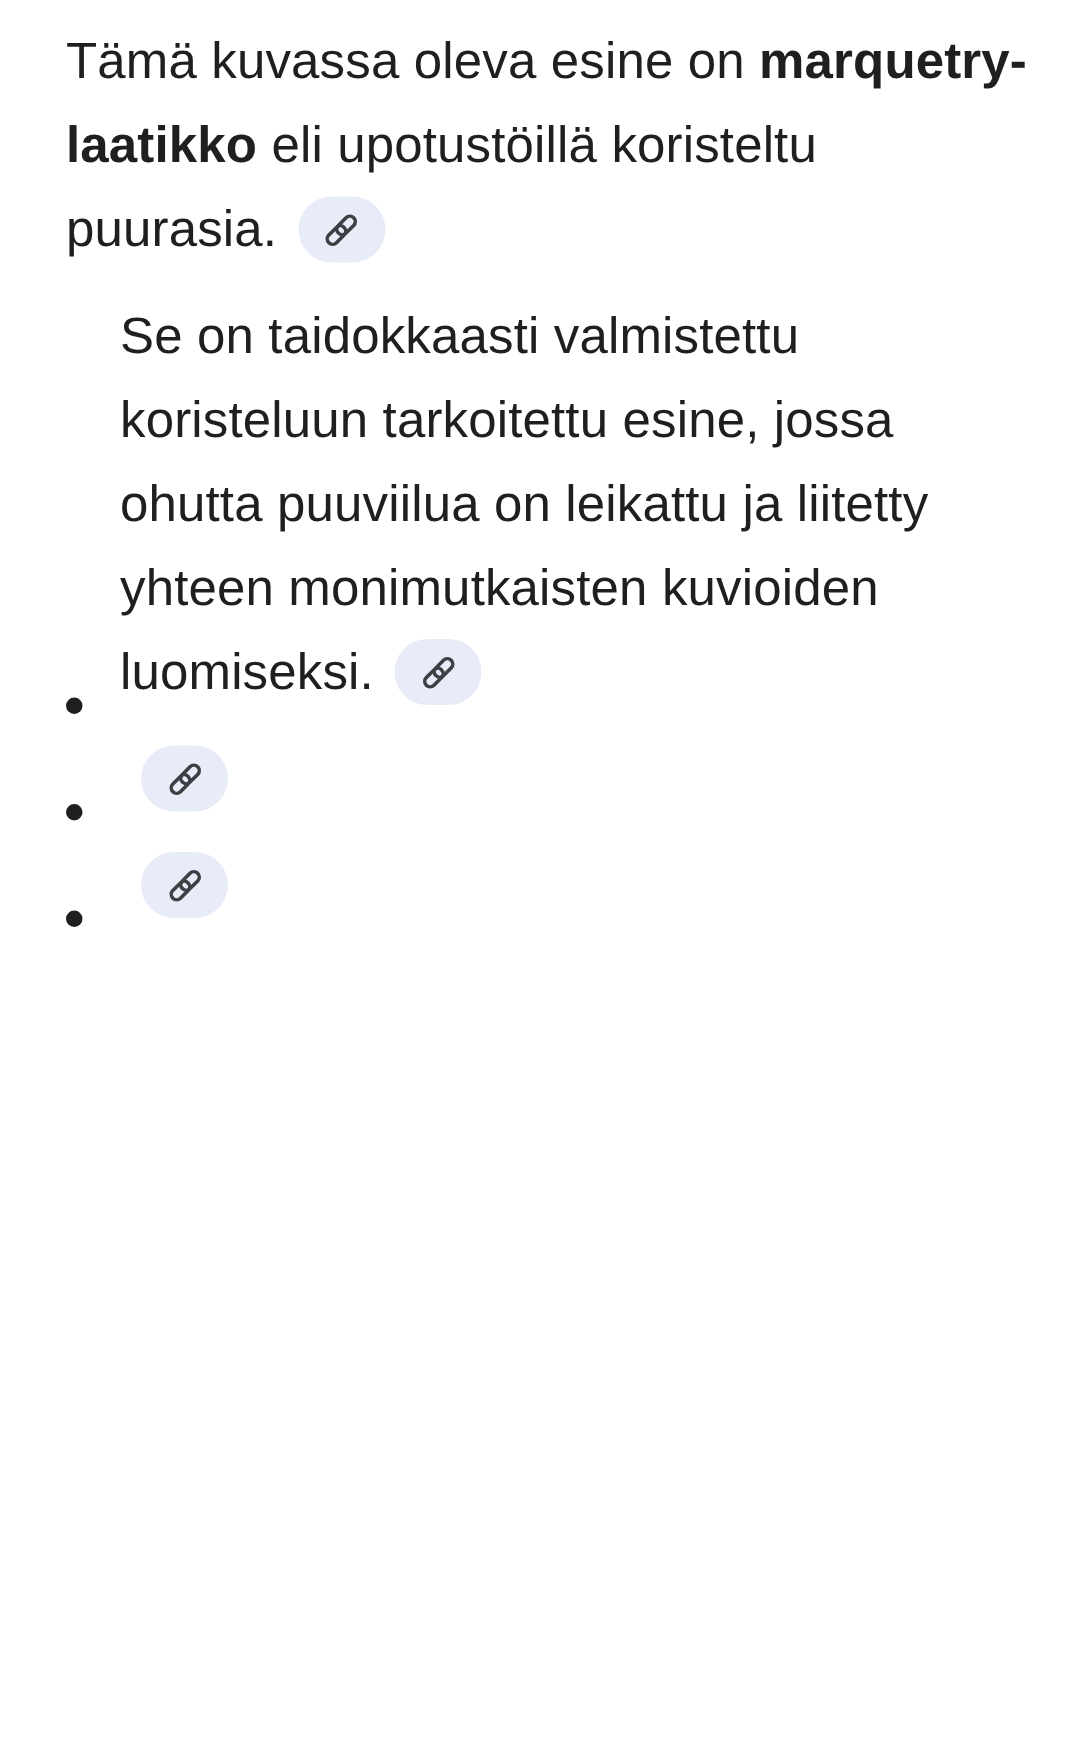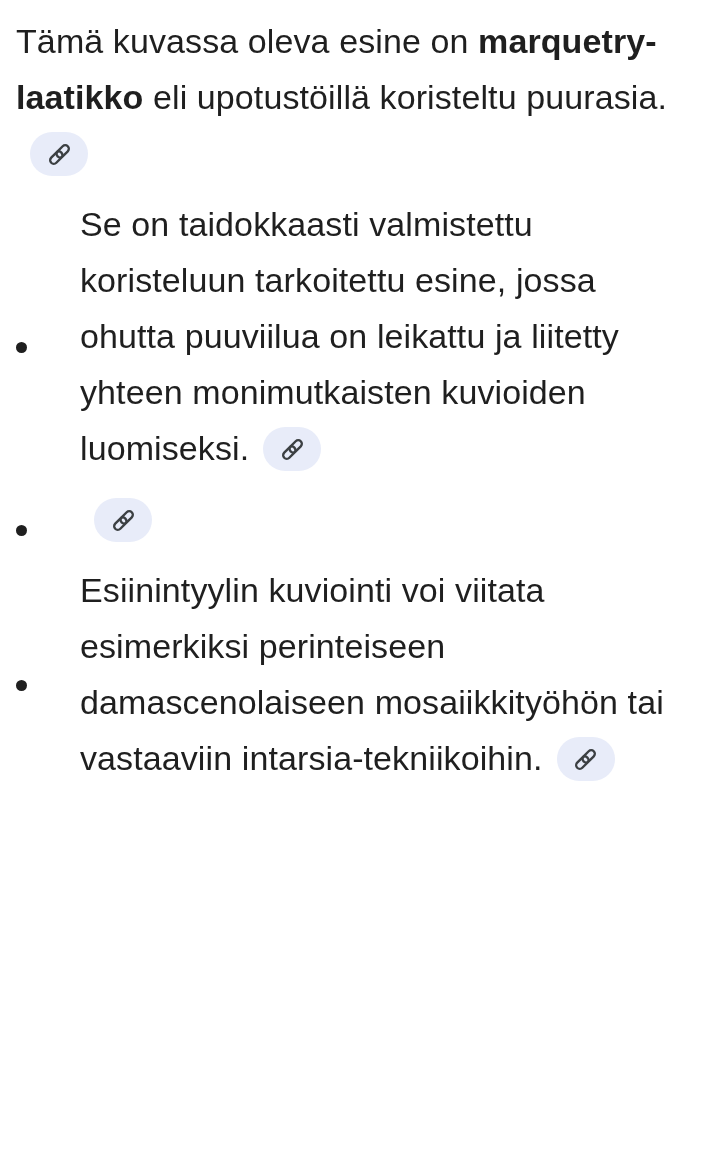--- a/index.html
+++ b/index.html
@@ -12,35 +12,34 @@
   * { box-sizing: border-box; margin: 0; padding: 0; }
   html, body { width: 720px; }
   body {
     height: 1173px;
     overflow: hidden;
     background: var(--background);
     font-family: "Liberation Sans", sans-serif;
     color: var(--text-color);
   }
   .answer {
-    padding: 13px 28px 0 16px;
+    padding: 13px 28px 0 44px;
     font-size: 34px;
     line-height: 56px;
     letter-spacing: 0.1px;
   }
   .intro { margin: 0; }
   .intro strong { font-weight: 700; }
   .bullets {
     list-style: none;
     margin-top: 15px;
   }
   .bullet {
     display: flex;
-    align-items: center;
-    gap: 28px;
+    align-items: flex-end;
   }
   .bullet + .bullet { margin-top: 15px; }
   .dot {
     flex: none;
     width: 11px;
     height: 11px;
     margin: 22px 25px 0 0;
     border-radius: 50%;
     background: var(--bullet-color);
   }
@@ -98,21 +97,21 @@
               <g transform="rotate(-45 12 12)">
                 <rect x="1.6" y="8.8" width="12.8" height="6.4" rx="3.2"></rect>
                 <rect x="9.6" y="8.8" width="12.8" height="6.4" rx="3.2"></rect>
               </g>
             </svg>
           </button></div>
     </li>
 
     <li class="bullet">
       <span class="dot"></span>
-      <div class="bullet-content"><span>Esiinintyylin kuviointi voi viitata esimerkiksi perinteiseen damascenolaiseen mosaiikkityöhön tai vastaaviin intarsia-tekniikoihin.</span><button class="chip">
+      <div class="bullet-content"><button class="chip">
             <svg width="27" height="27" viewBox="0 0 24 24" fill="none" stroke="currentColor" stroke-width="2.1">
               <g transform="rotate(-45 12 12)">
                 <rect x="1.6" y="8.8" width="12.8" height="6.4" rx="3.2"></rect>
                 <rect x="9.6" y="8.8" width="12.8" height="6.4" rx="3.2"></rect>
               </g>
             </svg>
           </button></div>
     </li>
 
   </ul>

